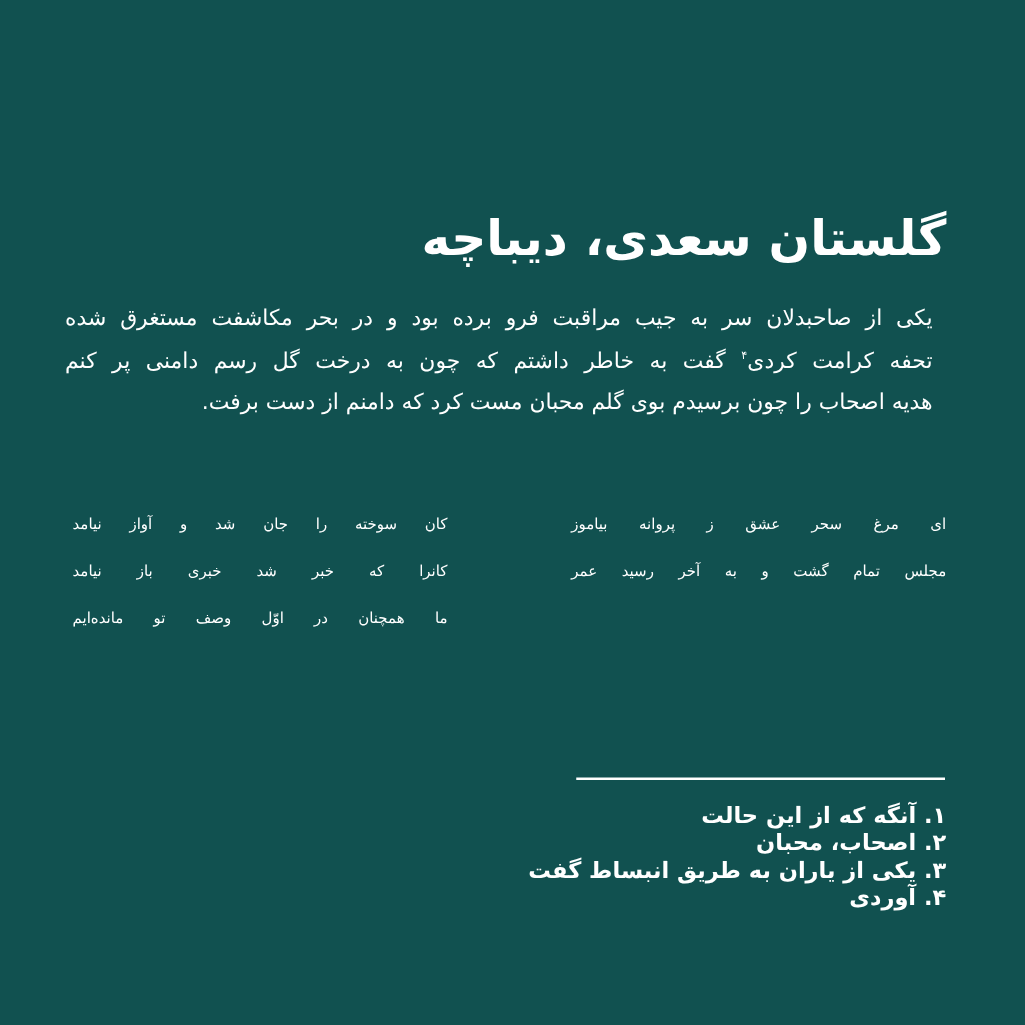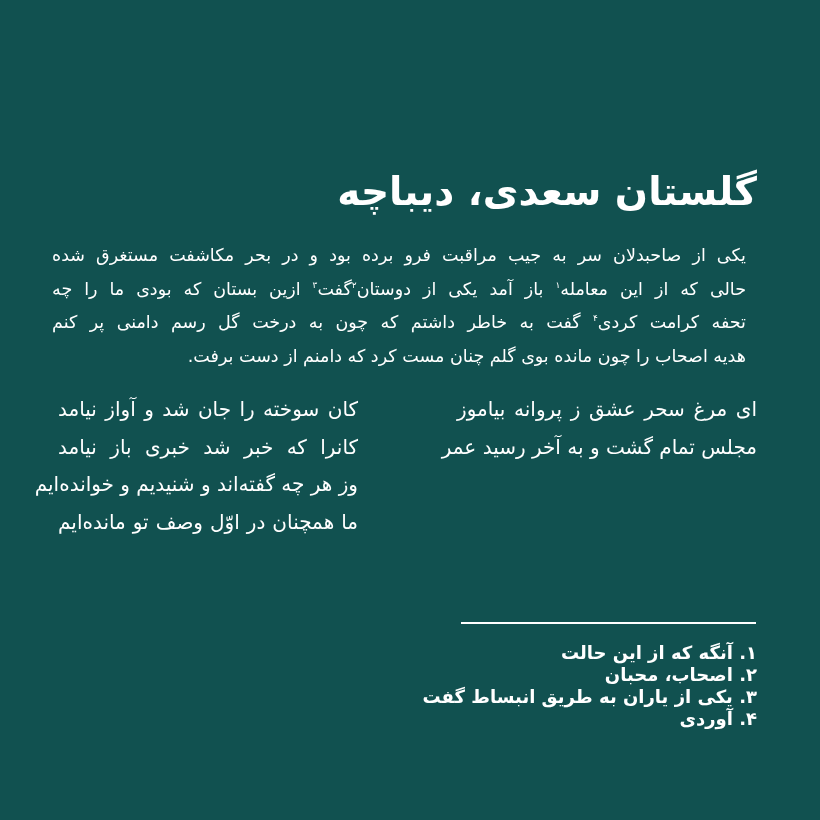--- a/index.html
+++ b/index.html
@@ -50,25 +50,25 @@
       text-align: justify;
       text-align-last: justify;
       white-space: nowrap;
       overflow: hidden;
     }
     .prose .line.last {
       text-align-last: right;
     }
     .poem {
       position: absolute;
-      top: 391px;
+      top: 401px;
       margin: 0;
       padding: 0;
       list-style: none;
-      font-size: 20px;
+      font-size: 12px;
       line-height: 37.5px;
     }
     .poem.right-col {
       right: 63px;
       width: 300px;
     }
     .poem.left-col {
       right: 462px;
       width: 300px;
     }
@@ -117,39 +117,35 @@
 
 <div class="page">
 
   <h1 class="title">گلستان سعدی، دیباچه</h1>
 
   <div class="prose">
     <span class="line">
       <span>یکی از صاحبدلان سر به جیب مراقبت فرو برده بود و در بحر مکاشفت مستغرق شده</span>
     </span>
     <span class="line">
-      <span>حالی که از این معامله</span><sup>۱</sup><span> باز آمد یکی از دوستان</span><sup>۲</sup><span>گفت</span><sup>۳</sup><span> ازین بستان که بودی ما را چه</span>
-    </span>
-    <span class="line">
       <span>تحفه کرامت کردی</span><sup>۴</sup><span> گفت به خاطر داشتم که چون به درخت گل رسم دامنی پر کنم</span>
     </span>
     <span class="line last">
-      <span>هدیه اصحاب را چون مانده بوی گلم چنان مست کرد که دامنم از دست برفت.</span>
+      <span>هدیه اصحاب را چون برسیدم بوی گلم محبان مست کرد که دامنم از دست برفت.</span>
     </span>
   </div>
 
   <ul class="poem right-col">
     <li>ای مرغ سحر عشق ز پروانه بیاموز</li>
     <li>مجلس تمام گشت و به آخر رسید عمر</li>
   </ul>
 
   <ul class="poem left-col">
     <li>کان سوخته را جان شد و آواز نیامد</li>
     <li>کانرا که خبر شد خبری باز نیامد</li>
-    <li>وز هر چه گفته‌اند و شنیدیم و خوانده‌ایم</li>
     <li>ما همچنان در اوّل وصف تو مانده‌ایم</li>
   </ul>
 
   <hr class="divider">
 
   <ol class="footnotes">
     <li>
       <span class="num">۱.</span>
       <span>آنگه که از این حالت</span>
     </li>

